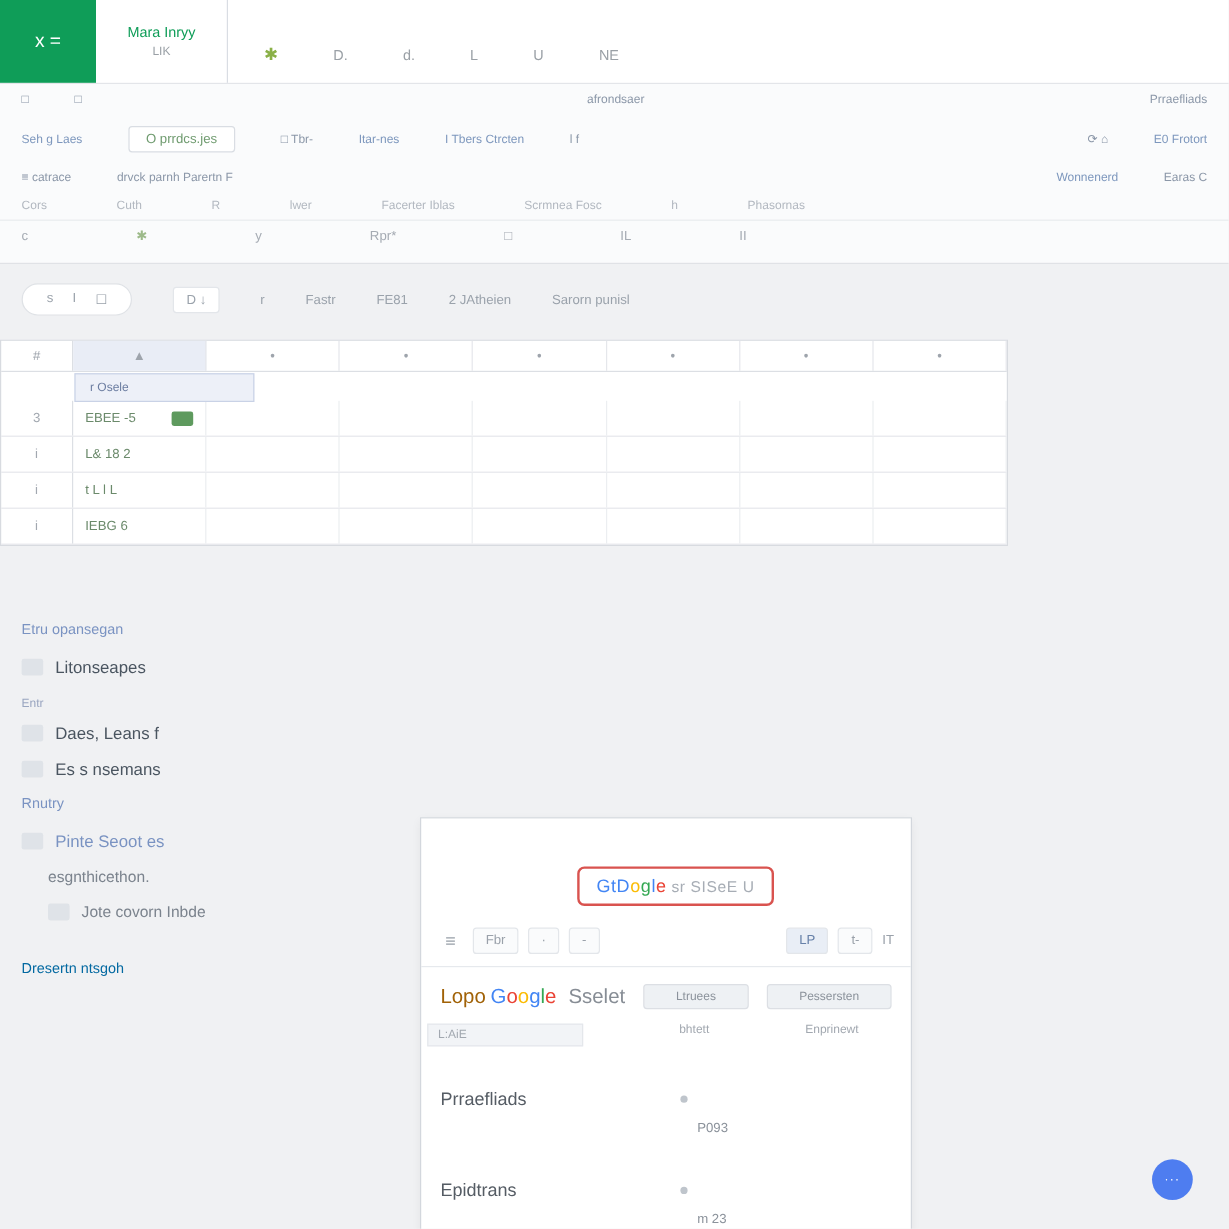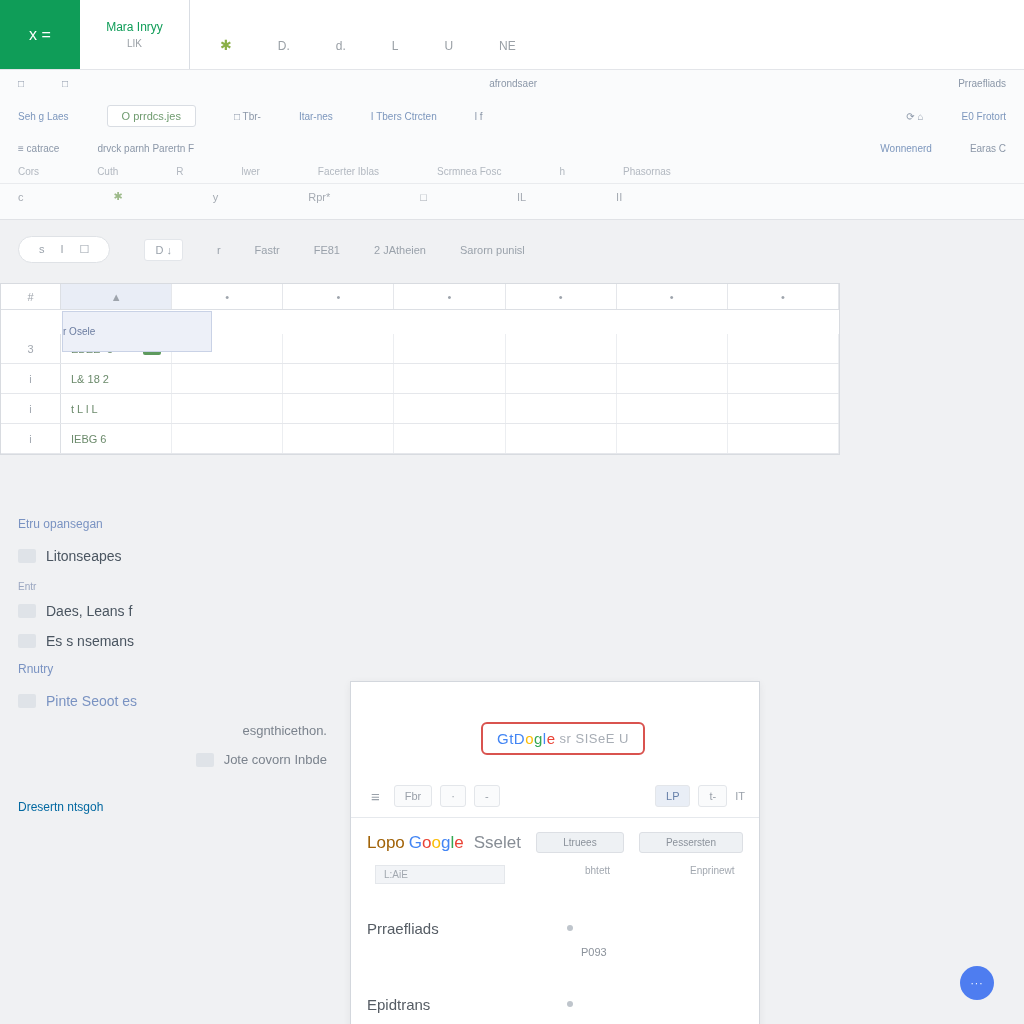--- a/index.html
+++ b/index.html
@@ -31,53 +31,53 @@
 .formulabar .mini { background:#fff; border:1px solid #e3e6ea; border-radius:3px; padding:4px 10px; display:flex; gap:6px; align-items:center; }
 .formulabar .lbl { color:#9aa2ab; }
 
 
 .sheetzone { position:relative; margin-top:4px; }
 .gridwrap { position:relative; background:#fff; border:1px solid #d8dbe0; width:840px; }
 .colhdr { display:flex; height:26px; border-bottom:1px solid #dcdfe4; font-size:11px; color:#9ea4ac; }
 .colhdr .cnum { width:60px; border-right:1px solid #dcdfe4; display:flex; align-items:center; justify-content:center; }
 .colhdr .c { flex:1; border-right:1px solid #e5e7eb; display:flex; align-items:center; justify-content:center; }
 .colhdr .c.sel { background:#e9edf6; }
-.namecell { position:absolute; top:27px; left:61px; width:150px; height:41px; background:#edf0f8; border:1px solid #c9d2e6; font-size:10px; color:#6b7ca0; display:flex; align-items:center; padding:0 0; }
+.namecell { position:absolute; top:27px; left:61px; width:150px; height:24px; background:#edf0f8; border:1px solid #c9d2e6; font-size:10px; color:#6b7ca0; display:flex; align-items:center; padding:0 12px; }
 
 .row { display:flex; height:30px; border-bottom:1px solid #e5e7eb; font-size:11px; }
 .row .rnum { width:60px; border-right:1px solid #dcdfe4; display:flex; align-items:center; justify-content:center; color:#a2a8b0; }
 .row .cell { flex:1; border-right:1px solid #eceef1; display:flex; align-items:center; padding:0 10px; color:#6b8a6b; }
 .row.selrow .cell:first-of-type { background:#e9f5e7; box-shadow: inset 0 0 0 1px #7db57a; }
 .row .marker { width:18px; height:12px; background:#5e9a5e; border-radius:2px; margin-left:auto; }
 
 
 .sidepanel { position:absolute; top:228px; left:0; width:345px; font-size:13px; color:#4b5563; }
 .sidepanel .sec-title { color:#7a93c2; font-size:12px; margin:6px 0 10px 18px; }
 .sidepanel .entry { display:flex; align-items:center; gap:10px; padding:7px 18px; color:#4a5560; font-size:14px; }
 .sidepanel .entry .eicon { width:18px; height:14px; background:#dfe3e8; border-radius:2px; }
-.sidepanel .entry.sub { padding-left:40px; font-size:13px; color:#7b838d;justify-content:flex-end; }
+.sidepanel .entry.sub { padding-left:40px; font-size:13px; color:#7b838d; }
 .sidepanel .cat { color:#9aa6c0; font-size:10px; margin:10px 0 4px 18px; text-transform:none; }
 .sidepanel .link { color:#7a93c2; }
 .sidepanel .footer-link { margin:26px 0 0 18px; font-size:12px; color:#0369a1; }
 
 
 .popup { position:absolute; top:398px; left:350px; width:410px; background:#fff; border:1px solid #d3d7dd; box-shadow:0 2px 8px rgba(0,0,0,0.06); padding:0 0 20px; }
-.popup .badge { margin:40px 0 20px 130px; display:inline-flex; align-items:center; border:2px solid #d9534f; border-radius:6px; padding:6px 14px; font-size:15px; letter-spacing:.5px; }
+.popup .badge { margin:40px 0 8px 130px; display:inline-flex; align-items:center; border:2px solid #d9534f; border-radius:6px; padding:6px 14px; font-size:15px; letter-spacing:.5px; }
 .popup .badge .g1{color:#4285f4} .popup .badge .g2{color:#4285f4} .popup .badge .g3{color:#ea4335}
 .popup .badge .o1{color:#fbbc05} .popup .badge .o2{color:#34a853} .popup .badge .rest{color:#a7adb5; margin-left:4px; font-size:13px;}
 .popup .toolbar { display:flex; align-items:center; gap:8px; padding:10px 14px 10px 14px; border-bottom:1px solid #e6e9ed; font-size:11px; color:#9aa1aa; }
 .popup .toolbar .tb { padding:4px 10px; border:1px solid #e3e6ea; border-radius:3px; background:#fafbfc; }
 .popup .toolbar .tb.on { background:#e9eef6; color:#6781a9; }
 .popup .toolbar .ham { font-size:15px; color:#9aa1aa; padding:0 6px; }
 .popup .brand { display:flex; align-items:center; gap:4px; padding:14px 16px 6px; font-size:17px; }
 .popup .brand .l0{color:#a16207} .popup .brand .l1{color:#4285f4} .popup .brand .l2{color:#ea4335}
 .popup .brand .l3{color:#fbbc05} .popup .brand .l4{color:#4285f4} .popup .brand .l5{color:#34a853} .popup .brand .l6{color:#ea4335}
 .popup .brand .sel { color:#878d95; margin-left:6px; }
 .popup .brand .pillbtn { margin-left:auto; background:#eef1f4; border:1px solid #dcdfe4; border-radius:3px; padding:4px 26px; font-size:10px; color:#8b929b; }
-.popup .hdrrow { display:flex; padding:6px 24px; font-size:10px; color:#a2a8b0; gap:80px; }
+.popup .hdrrow { display:flex; padding:6px 5px; font-size:10px; color:#a2a8b0; gap:80px; }
 .popup .hdrrow .h1 { width:130px; background:#f2f4f7; border:1px solid #e4e7eb; padding:3px 8px; }
 .popup .datarow { display:flex; align-items:center; padding:8px 16px; font-size:15px; color:#555c64; }
 .popup .datarow .k { width:200px; }
 .popup .datarow .v { font-size:11px; color:#8b929b;margin-top:48px; }
 .popup .datarow .dot { width:6px; height:6px; background:#bfc5cc; border-radius:50%; margin-right:8px; }
 
 
 .fab { position:absolute; bottom:24px; right:30px; width:34px; height:34px; background:#4e7df0; border-radius:50%; color:#fff; display:flex; align-items:center; justify-content:center; font-size:10px; letter-spacing:1px; }
 </style>
 </head>

